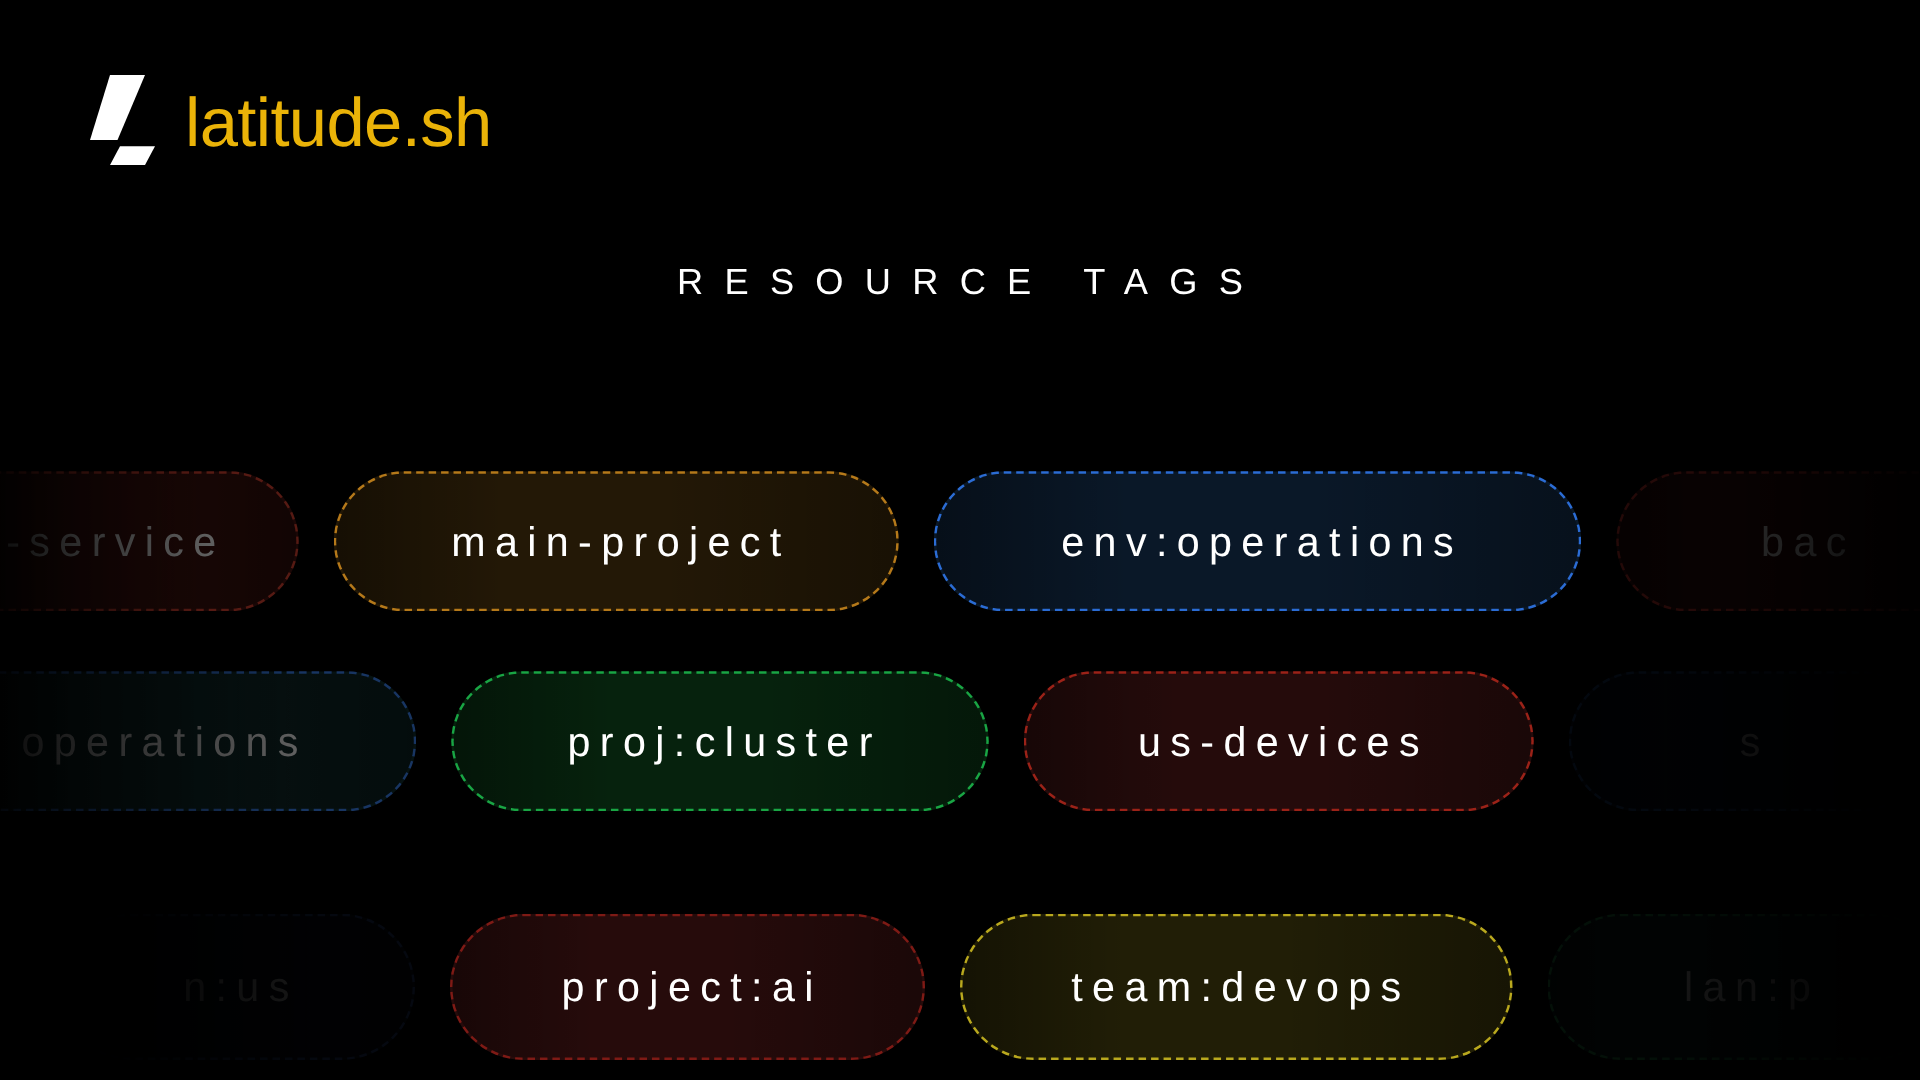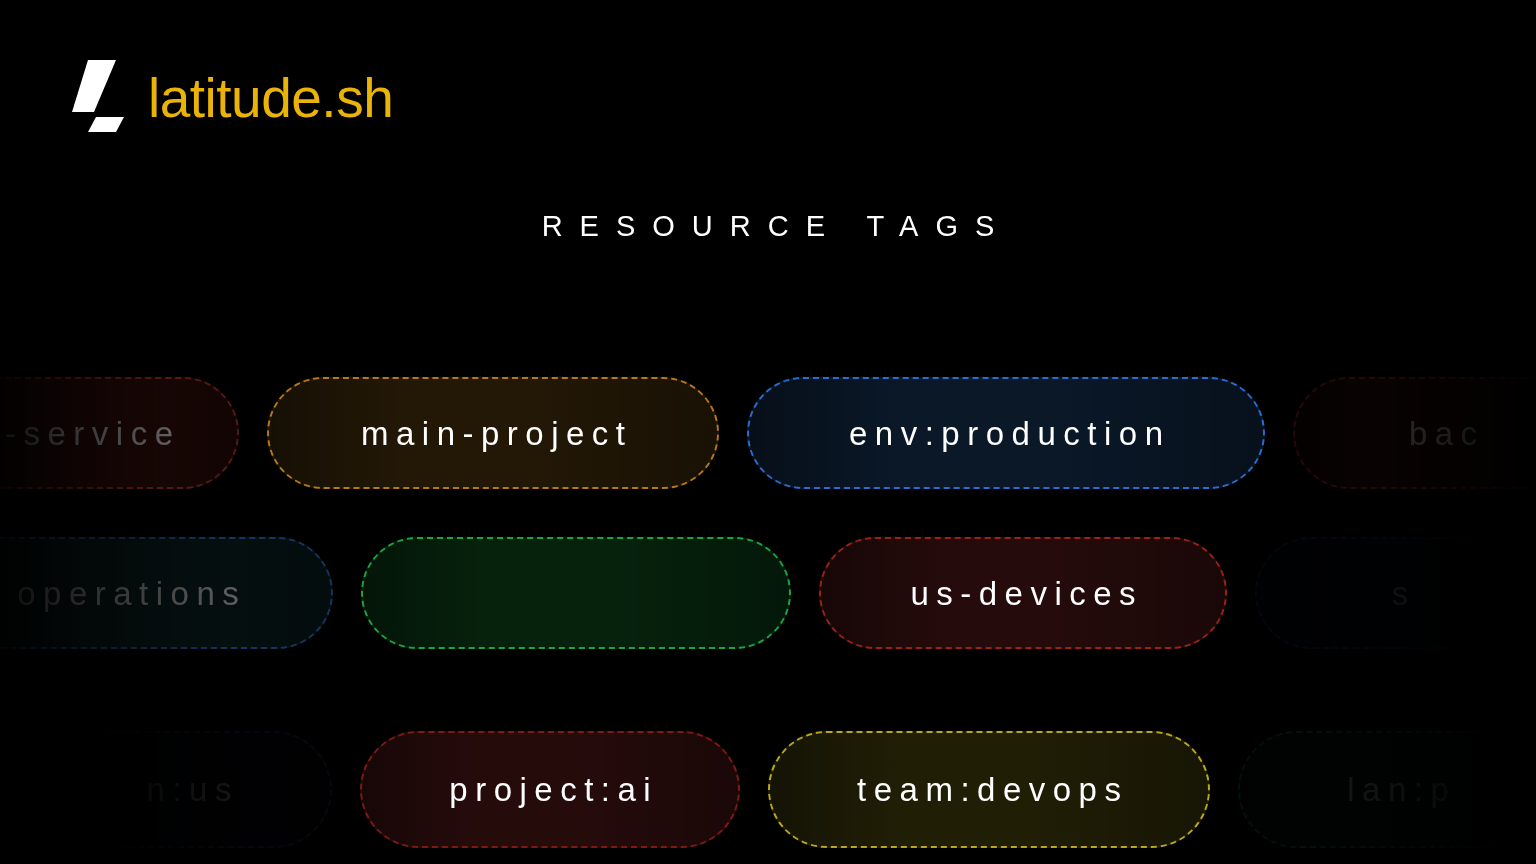--- a/index.html
+++ b/index.html
@@ -174,34 +174,35 @@
       <div class="tag-chip dim-1 fade-left" style="width: 300px; border-color: rgb(139, 43, 32); background: rgb(42, 12, 10);">
         <span class="chip-sheen"></span>
         <span class="tag-label">-service</span>
       </div>
       <div class="tag-chip" style="width: 452px; border-color: rgb(181, 121, 26); background: rgb(35, 24, 6);">
         <span class="chip-sheen"></span>
         <span class="tag-label">main-project</span>
       </div>
       <div class="tag-chip" style="width: 518px; border-color: rgb(43, 108, 212); background: rgb(10, 24, 40);">
         <span class="chip-sheen"></span>
-        <span class="tag-label">env:production</span>
+        <span class="tag-label">env:operations</span>
       </div>
       <div class="tag-chip dim-2 fade-right" style="width: 300px; border-color: rgb(107, 29, 24); background: rgb(28, 7, 7);">
         <span class="chip-sheen"></span>
         <span class="tag-label">bac</span>
       </div>
     </div>
   <div class="tag-row row-1">
       <div class="tag-chip dim-1 fade-left" style="width: 410px; border-color: rgb(39, 86, 158); background: rgb(11, 29, 29);">
         <span class="chip-sheen"></span>
         <span class="tag-label">operations</span>
       </div>
       <div class="tag-chip" style="width: 430px; border-color: rgb(25, 165, 68); background: rgb(6, 34, 13);">
         <span class="chip-sheen"></span>
+        <span class="tag-label">proj:cluster</span>
       </div>
       <div class="tag-chip" style="width: 408px; border-color: rgb(155, 34, 24); background: rgb(37, 11, 11);">
         <span class="chip-sheen"></span>
         <span class="tag-label">us-devices</span>
       </div>
       <div class="tag-chip dim-3 fade-right" style="width: 290px; border-color: rgb(19, 42, 77); background: rgb(5, 10, 20);">
         <span class="chip-sheen"></span>
         <span class="tag-label">s</span>
       </div>
     </div>

